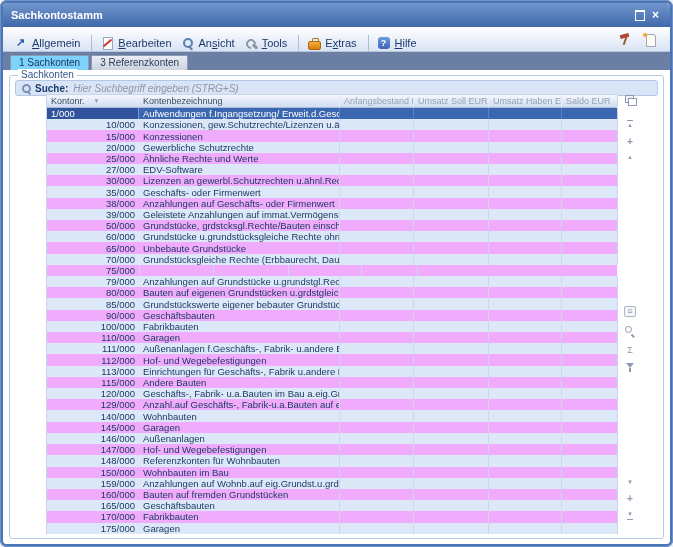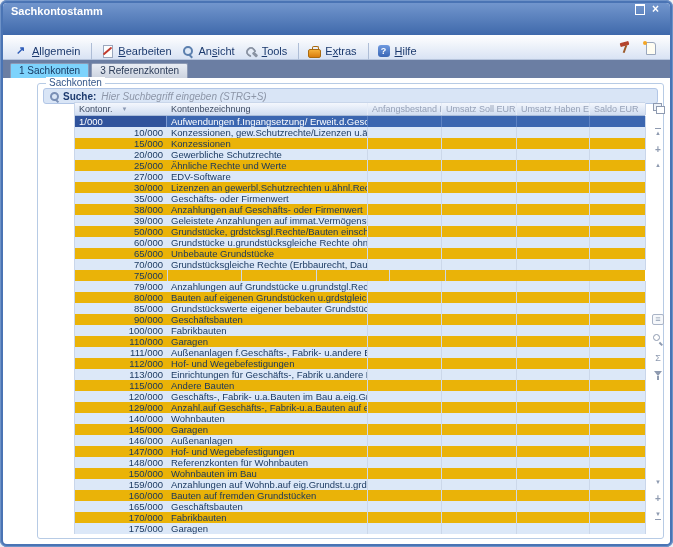--- a/index.html
+++ b/index.html
@@ -1,21 +1,21 @@
 <!DOCTYPE html>
 <html><head>
 <meta charset="utf-8">
 <style>
   html,body{margin:0;padding:0;}
   body{width:673px;height:547px;background:#eceff4;font-family:"Liberation Sans",sans-serif;position:relative;overflow:hidden;}
   .window{position:absolute;inset:0;background:#4a74b4;border-radius:7px;box-shadow:inset 0 0 0 1px #6f93c8;}
   .win-inner{position:absolute;inset:3px;border-radius:4px;overflow:hidden;background:#fff;display:flex;flex-direction:column;}
 
   
-  .titlebar{height:32px;background:linear-gradient(#7296cd,#3f69ab);display:flex;padding:0 8px;flex:none;}
+  .titlebar{height:24px;background:linear-gradient(#7296cd,#3f69ab);display:flex;align-items:center;padding:0 8px;flex:none;}
   .title{color:#fff;font-weight:bold;font-size:11px;flex:1;line-height:16px;}
   .tb-btn{width:13px;height:12px;margin-left:3px;position:relative;color:#fff;cursor:default;}
   .tb-btn.restore::before{content:"";position:absolute;left:2px;top:1px;width:8px;height:8px;border:1px solid #fff;border-top-width:2px;}
   .tb-btn.close::before{content:"×";position:absolute;left:3px;top:-1px;font-size:12px;font-weight:bold;}
 
   
   .menubar{height:24px;background:linear-gradient(#ffffff,#d9e3f4);border-bottom:1px solid #b6c4dc;display:flex;align-items:center;padding:0 8px;flex:none;}
   .menu-item{display:flex;padding:2px 6px 2px 4px;font-size:11px;color:#1c3a6e;white-space:nowrap;margin-top:8px;}
   .menu-item:nth-child(1),.menu-item:nth-child(4),.menu-item:nth-child(5){border-right:1px solid #aebdd6;padding-right:11px;margin-right:5px;}
   .accel{text-decoration:underline;}
@@ -35,21 +35,21 @@
   .gl-hammer::after{content:"";position:absolute;left:5px;top:4px;width:2px;height:8px;background:#9b5a2a;transform:rotate(20deg);}
   .gl-new-note::before{content:"";position:absolute;left:3px;top:1px;width:8px;height:11px;background:#fffdf2;border:1px solid #9aa7bd;border-radius:0 3px 0 0;}
   .gl-new-note::after{content:"";position:absolute;left:0;top:0;width:4px;height:4px;background:#f5a623;border-radius:50%;}
 
   
   .tabstrip{height:16px;background:#6b7ea3;display:flex;align-items:flex-end;padding:2px 0 0 7px;gap:2px;flex:none;}
   .tab{font-size:10px;padding:1px 8px;border:1px solid #8d9ab5;border-bottom:none;border-radius:2px 2px 0 0;background:linear-gradient(#e9edf4,#ccd3df);color:#2c3c59;white-space:nowrap;line-height:12px;}
   .tab.active{background:#7dd3fc;color:#17365e;}
 
   
-  .content{flex:1;background:#fff;position:relative;margin-left:28px;}
+  .content{flex:1;background:#fff;position:relative;}
   .groupbox{position:absolute;left:6px;right:6px;top:5px;bottom:5px;border:1px solid #b7cbe5;border-radius:3px;}
   .gb-label{position:absolute;top:-7px;left:8px;background:#fff;padding:0 3px;font-size:10px;color:#35578a;line-height:12px;}
 
   
   .searchbar{position:absolute;left:5px;right:5px;top:4px;height:14px;background:#d9e5f6;border:1px solid #b2c6e6;border-radius:3px;display:flex;align-items:center;padding:0 5px;}
   .sb-mag{width:11px;height:11px;position:relative;flex:none;}
   .sb-mag::before{content:"";position:absolute;left:1px;top:1px;width:5px;height:5px;border:2px solid #7a8fb5;border-radius:50%;}
   .sb-mag::after{content:"";position:absolute;right:1px;bottom:0;width:4px;height:2px;background:#7a8fb5;transform:rotate(45deg);}
   .sb-label{font-size:10px;font-weight:bold;color:#1c3a6e;margin:0 5px 0 3px;}
   .sb-input{flex:1;background:transparent;border:none;outline:none;font-size:10px;color:#444;font-family:"Liberation Sans",sans-serif;padding:0;}
@@ -61,21 +61,21 @@
   .hcell{display:flex;align-items:center;padding:0 4px;color:#3f4c63;white-space:nowrap;overflow:hidden;box-sizing:border-box;text-align:right;}
   .hcell.numh{color:#96a1b7;border-left:1px solid #e6edf8;}
   .c-nr{width:92px;flex:none;}
   .c-name{width:200px;flex:none;}
   .c-a{width:74px;flex:none;}
   .c-s{width:75px;flex:none;}
   .c-h{width:73px;flex:none;}
   .c-sa{width:57px;flex:none;border-right:1px solid #c9d6ea;}
   .sort-ind{font-size:6px;color:#8b99b3;margin-left:9px;line-height:6px;}
   .tbody{flex:1;display:flex;flex-direction:column;}
-  .trow{flex:1;display:flex;min-height:0;font-size:9.5px;color:#17365e;background:#eab308;}
+  .trow{flex:1;display:flex;min-height:0;font-size:9.5px;color:#17365e;background:#f0abfc;}
   .trow:nth-child(even){background:#dcE8f8;background:#dce8f8;}
   .cell{display:flex;align-items:center;padding:0 4px;white-space:nowrap;overflow:hidden;box-sizing:border-box;}
   .cell.c-nr{justify-content:flex-end;}
   .cell.num{border-left:1px solid #ccd8ea;}
   .trow.selected{background:#3b66b0;color:#fff;}
   .trow.selected .cell.c-nr{justify-content:flex-start;border-right:1px solid #7c9bd4;background:#30539c;}
   .trow.selected .cell.num{border-left-color:#5d82c4;}
 
   
   .strip{position:absolute;left:611px;top:18px;width:18px;bottom:4px;}

